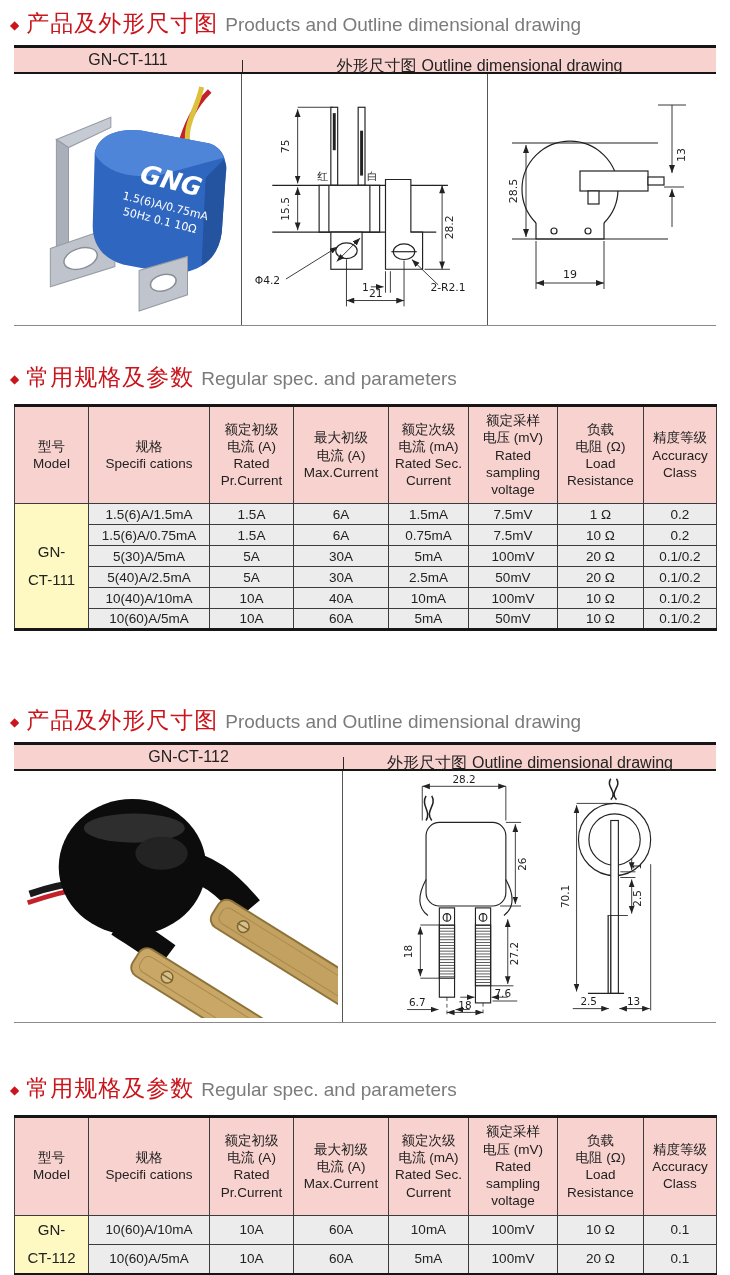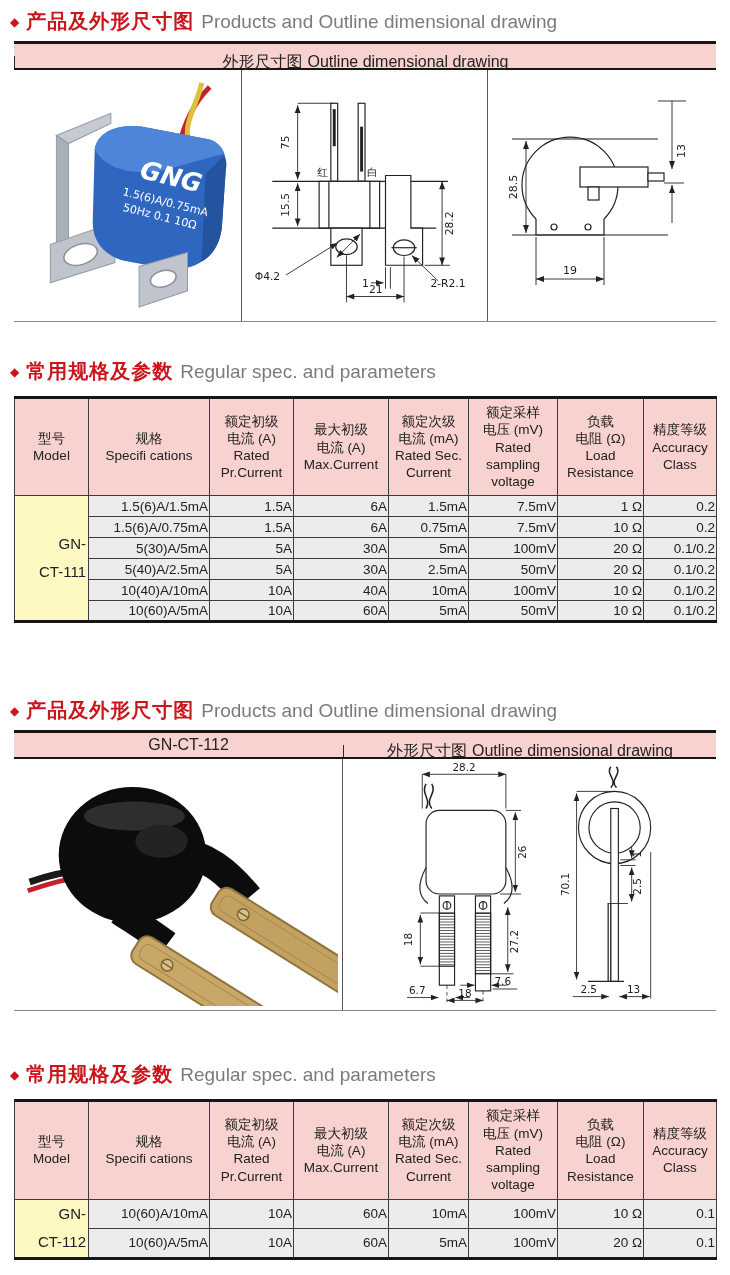--- a/index.html
+++ b/index.html
@@ -15,21 +15,21 @@
   html,body{margin:0;padding:0;}
   body{
     width:730px;height:1275px;background:#fff;
     font-family:"Liberation Sans","DejaVu Sans",sans-serif;color:#222;
   }
   .page{position:relative;width:730px;height:1275px;overflow:hidden;}
 
   
   .sec-heading{display:flex;align-items:baseline;gap:7px;margin-left:10px;}
   .sec-heading .bullet{color:var(--red);font-size:12px;transform:translateY(-2px);}
-  .sec-heading .zh{color:var(--red);font-weight:bold;font-size:20px;letter-spacing:1px;}
+  .sec-heading .zh{color:var(--red);font-weight:normal;font-size:23px;letter-spacing:1px;}
   .sec-heading .en{color:var(--engray);font-size:19px;}
   .h1{padding-top:8px;}
   .h2{margin-top:36px;}
   .h3{margin-top:74px;}
   .h4{margin-top:50px;}
 
   
   .ot{width:702px;margin:6px 14px 0;}
   .ot-head{
     display:flex;align-items:stretch;background:var(--pink);
@@ -51,21 +51,21 @@
   
   table.spec{
     width:702px;margin:11px 14px 0;border-collapse:collapse;table-layout:fixed;
     border-top:3px solid var(--heavy);border-bottom:3px solid var(--heavy);
   }
   table.spec th,table.spec td{border:1px solid var(--line);text-align:center;vertical-align:middle;}
   table.spec th{
     background:var(--pink);font-weight:normal;font-size:13.5px;line-height:1.28;
     white-space:pre-line;padding:5px 1px;
   }
-  table.spec td{background:var(--rowgray);font-size:13.5px;height:21px;padding:0 1px;text-align:right;}
+  table.spec td{background:var(--rowgray);font-size:13.5px;height:21px;padding:0 1px;}
   table.spec td.model{
     background:#fef9c3;font-size:15px;white-space:pre-line;line-height:1.9;padding:0 2px;
   }
   table.specB td{height:23px;}
 
   svg text{font-family:"DejaVu Sans","Liberation Sans",sans-serif;}
   .dim{font-size:11px;fill:#1d1d1d;}
 </style>
 </head>
 <body>
@@ -73,20 +73,21 @@
 <div class="page">
 
   <div class="sec-heading h1">
     <span class="bullet">◆</span>
     <span class="zh">产品及外形尺寸图</span>
     <span class="en">Products and Outline dimensional drawing</span>
   </div>
 
   <div class="ot">
     <div class="ot-head">
+      <div class="cell left">GN-CT-111</div>
       <div class="cell right">
         <span>外形尺寸图</span>
         <span>Outline dimensional drawing</span>
       </div>
     </div>
     <div class="ot-body">
 
       <div class="pcell ot1-photo">
         <svg width="212" height="237" viewBox="0 0 210 235">
 

